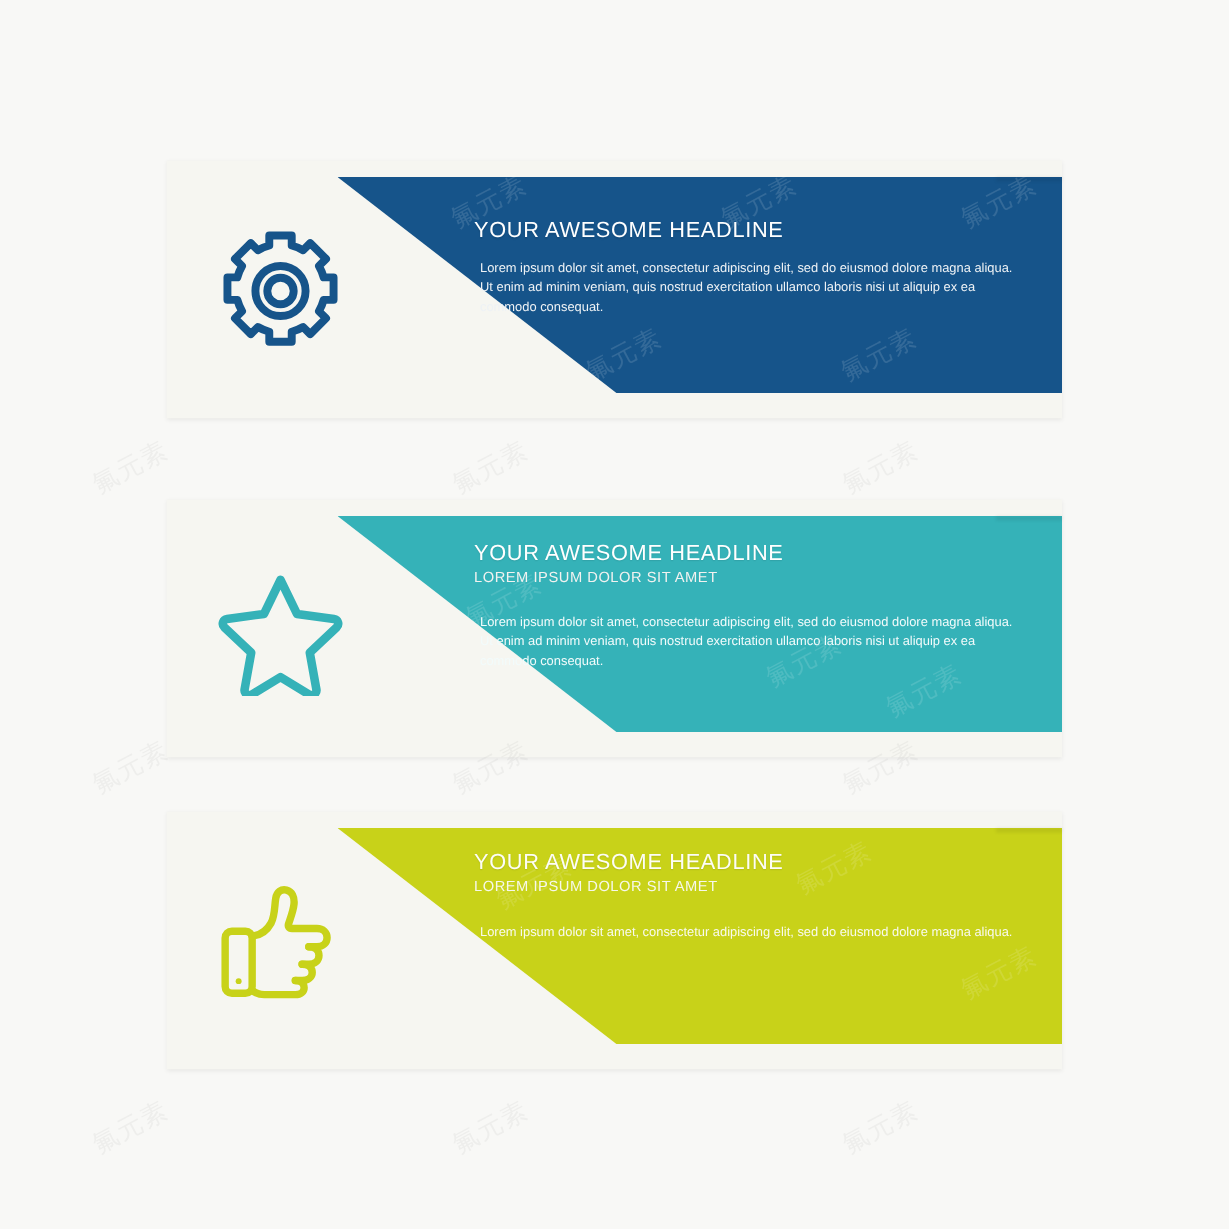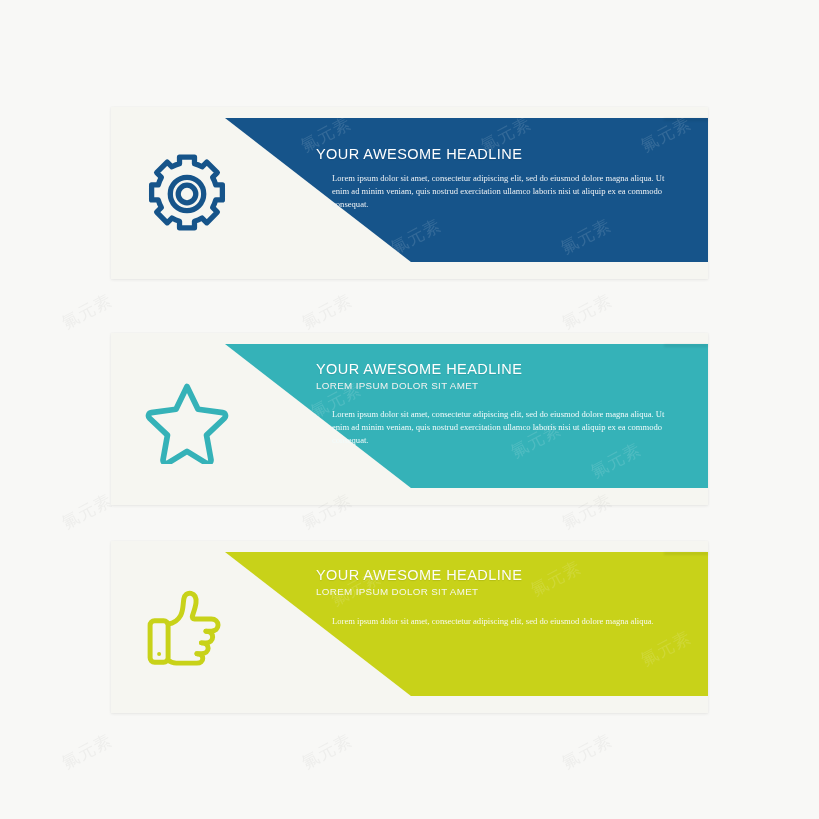--- a/index.html
+++ b/index.html
@@ -118,23 +118,22 @@
   .subheadline {
     font-size: 9.8px;
     letter-spacing: 0.35px;
     line-height: 1.3;
     margin: 2px 0 0 0;
     color: #f2f2f0;
   }
   .body-copy {
     font-size: 8.6px;
     line-height: 1.52;
-    margin: 16px;
+    margin: 4px;
     color: #eef2f5;
-    font-family: Liberation Serif, serif;
   }
   .bc-1 { margin-top: 9px; }
   .bc-2 { margin-top: 15px; }
   .bc-3 { margin-top: 16px; }
   .body-copy p { margin: 0; }
 
   .green .headline,
   .banner-3 .headline { color: #fdfdf6; }
   .banner-3 .subheadline { color: #f7f8ea; }
   .banner-3 .body-copy { color: #f9faee; }

